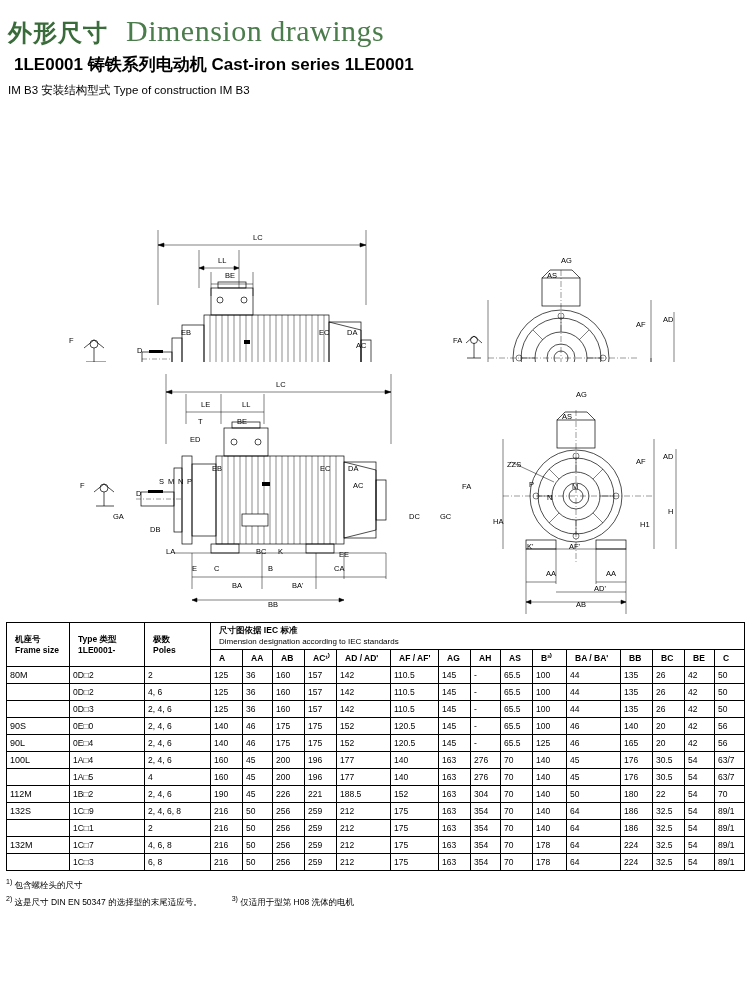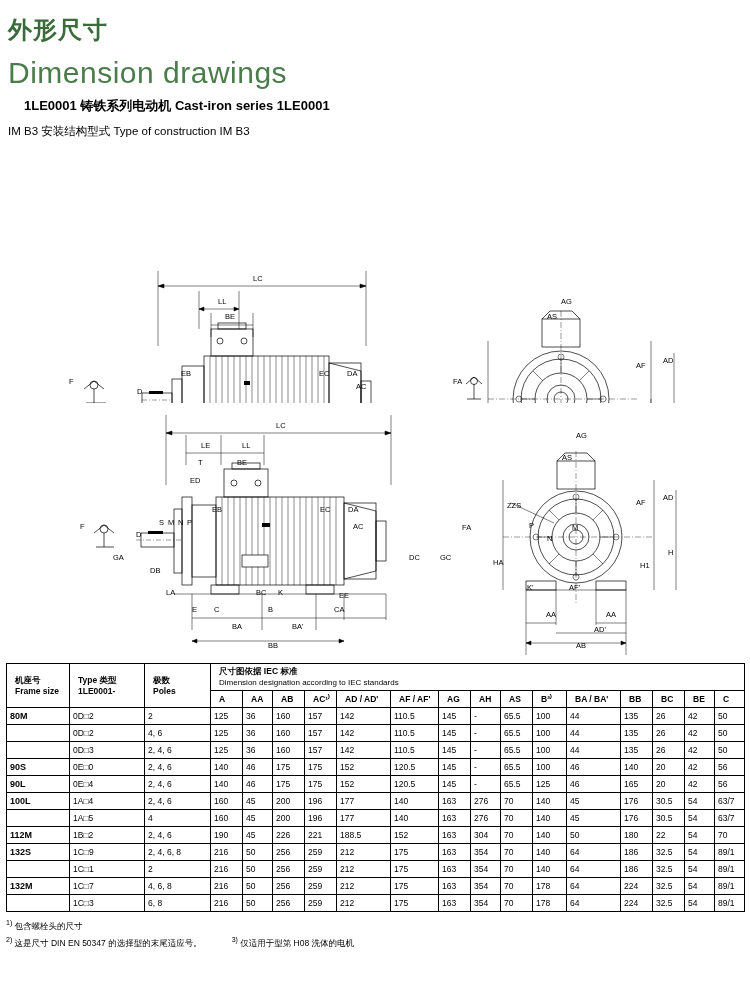--- a/index.html
+++ b/index.html
@@ -12,40 +12,39 @@
     color: #000000;
     position: relative;
     overflow: hidden;
   }
   .page { position: relative; width: 750px; height: 985px; padding: 0 6px; }
 
   
   .title-row {
     display: flex;
     align-items: baseline;
-    gap: 10px;
+    gap: 18px;
     padding: 14px 0 2px 2px;
-    flex-direction: column;
   }
   .title-cn {
     font-size: 24px;
     font-weight: 700;
     color: #3a6b3a;
     letter-spacing: 1px;
   }
   .title-en {
-    font-family: Liberation Sans, sans-serif;
+    font-family: Liberation Serif, serif;
     font-size: 30px;
     color: #4b7c4b;
     letter-spacing: 0.5px;
   }
   .subtitle {
-    font-size: 13px;
+    font-size: 17px;
     font-weight: 700;
-    margin: 6px 0 0 18px;
+    margin: 6px 0 0 8px;
     line-height: 15px;
   }
   .section-head {
     font-size: 11.5px;
     margin: 10px 0 0 2px;
     line-height: 16px;
   }
 
   
   .drawing {
@@ -72,21 +71,21 @@
     line-height: 11px;
     overflow: hidden;
     white-space: nowrap;
   }
   table.spec thead th {
     text-align: center;
     font-weight: 700;
     font-size: 8.5px;
   }
   table.spec thead th.left { text-align: left; padding-left: 8px; }
-  td.fs { font-weight: 700; font-size: 9px; margin-left: 14px; }
+  td.fs { font-weight: 400; font-size: 9px; margin-left: 14px; }
   .hdr-sub { font-weight: 400; font-size: 8px; }
   .footnotes {
     width: 738px;
     margin: 4px auto 0 auto;
     font-size: 8.5px;
     line-height: 13px;
   }
   .footnotes .fn-row { display: flex; gap: 30px; }
   .footnotes sup { font-size: 7px; }
   text { font-family: "Liberation Sans", sans-serif; }

